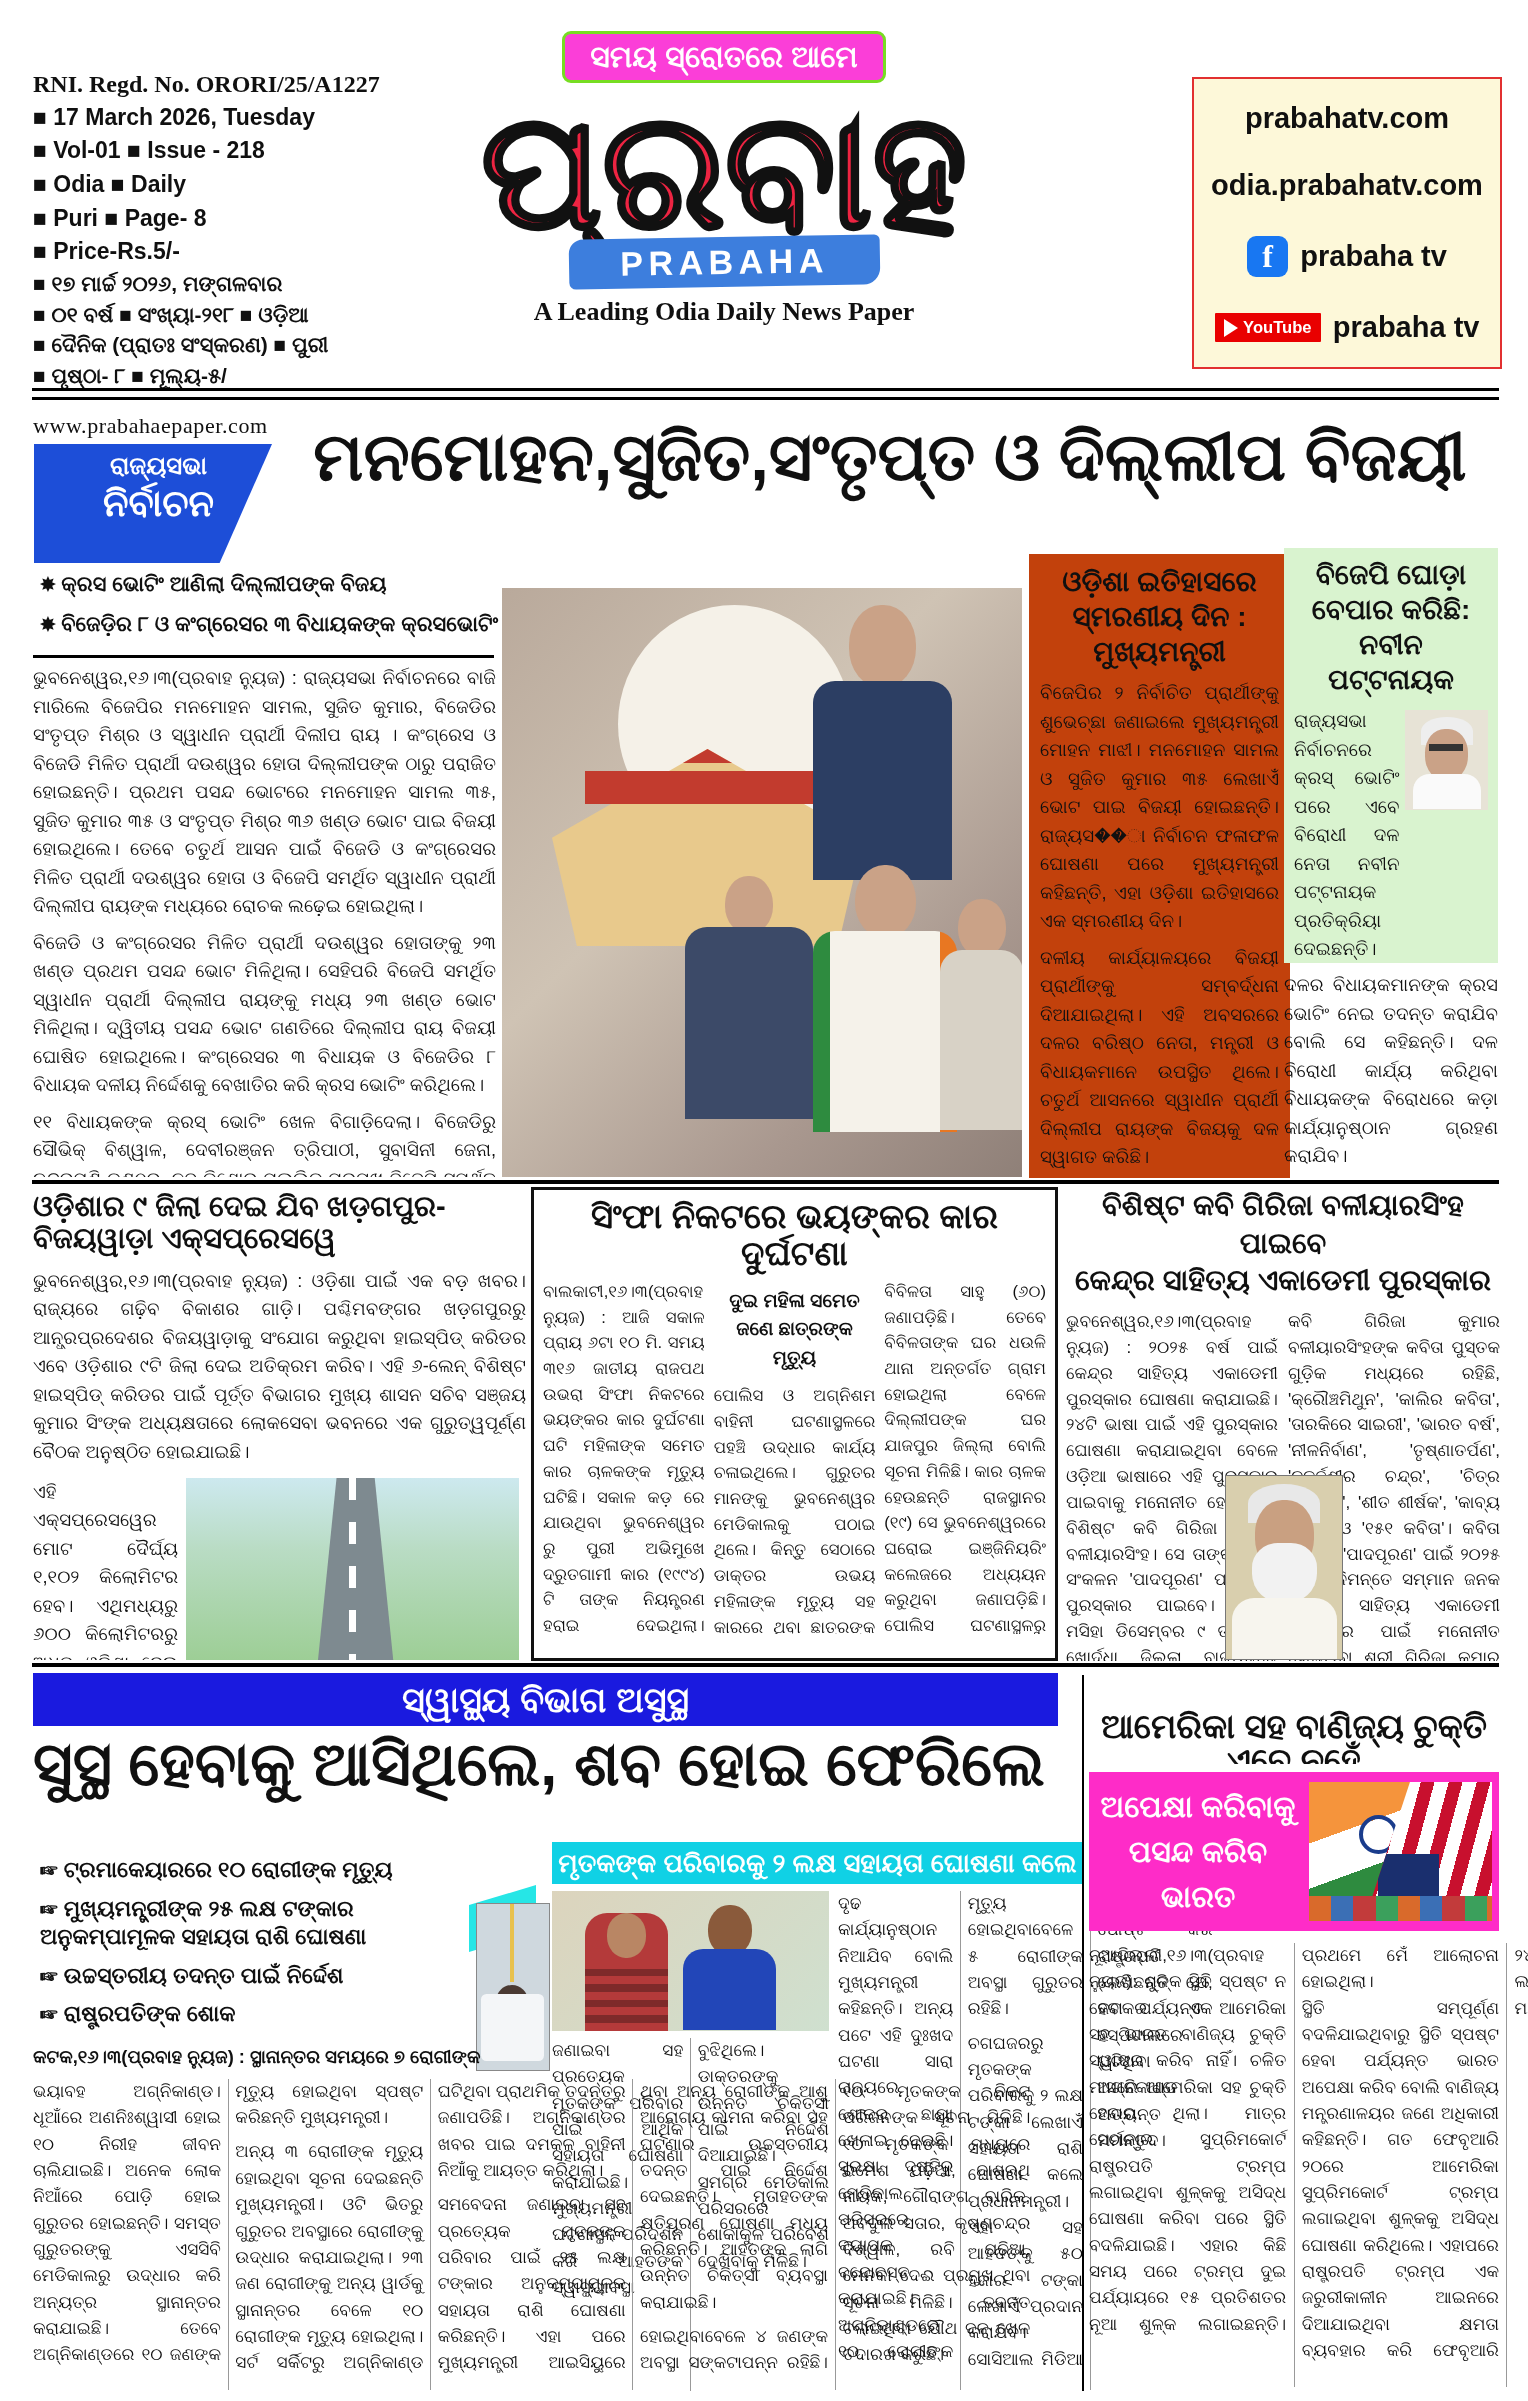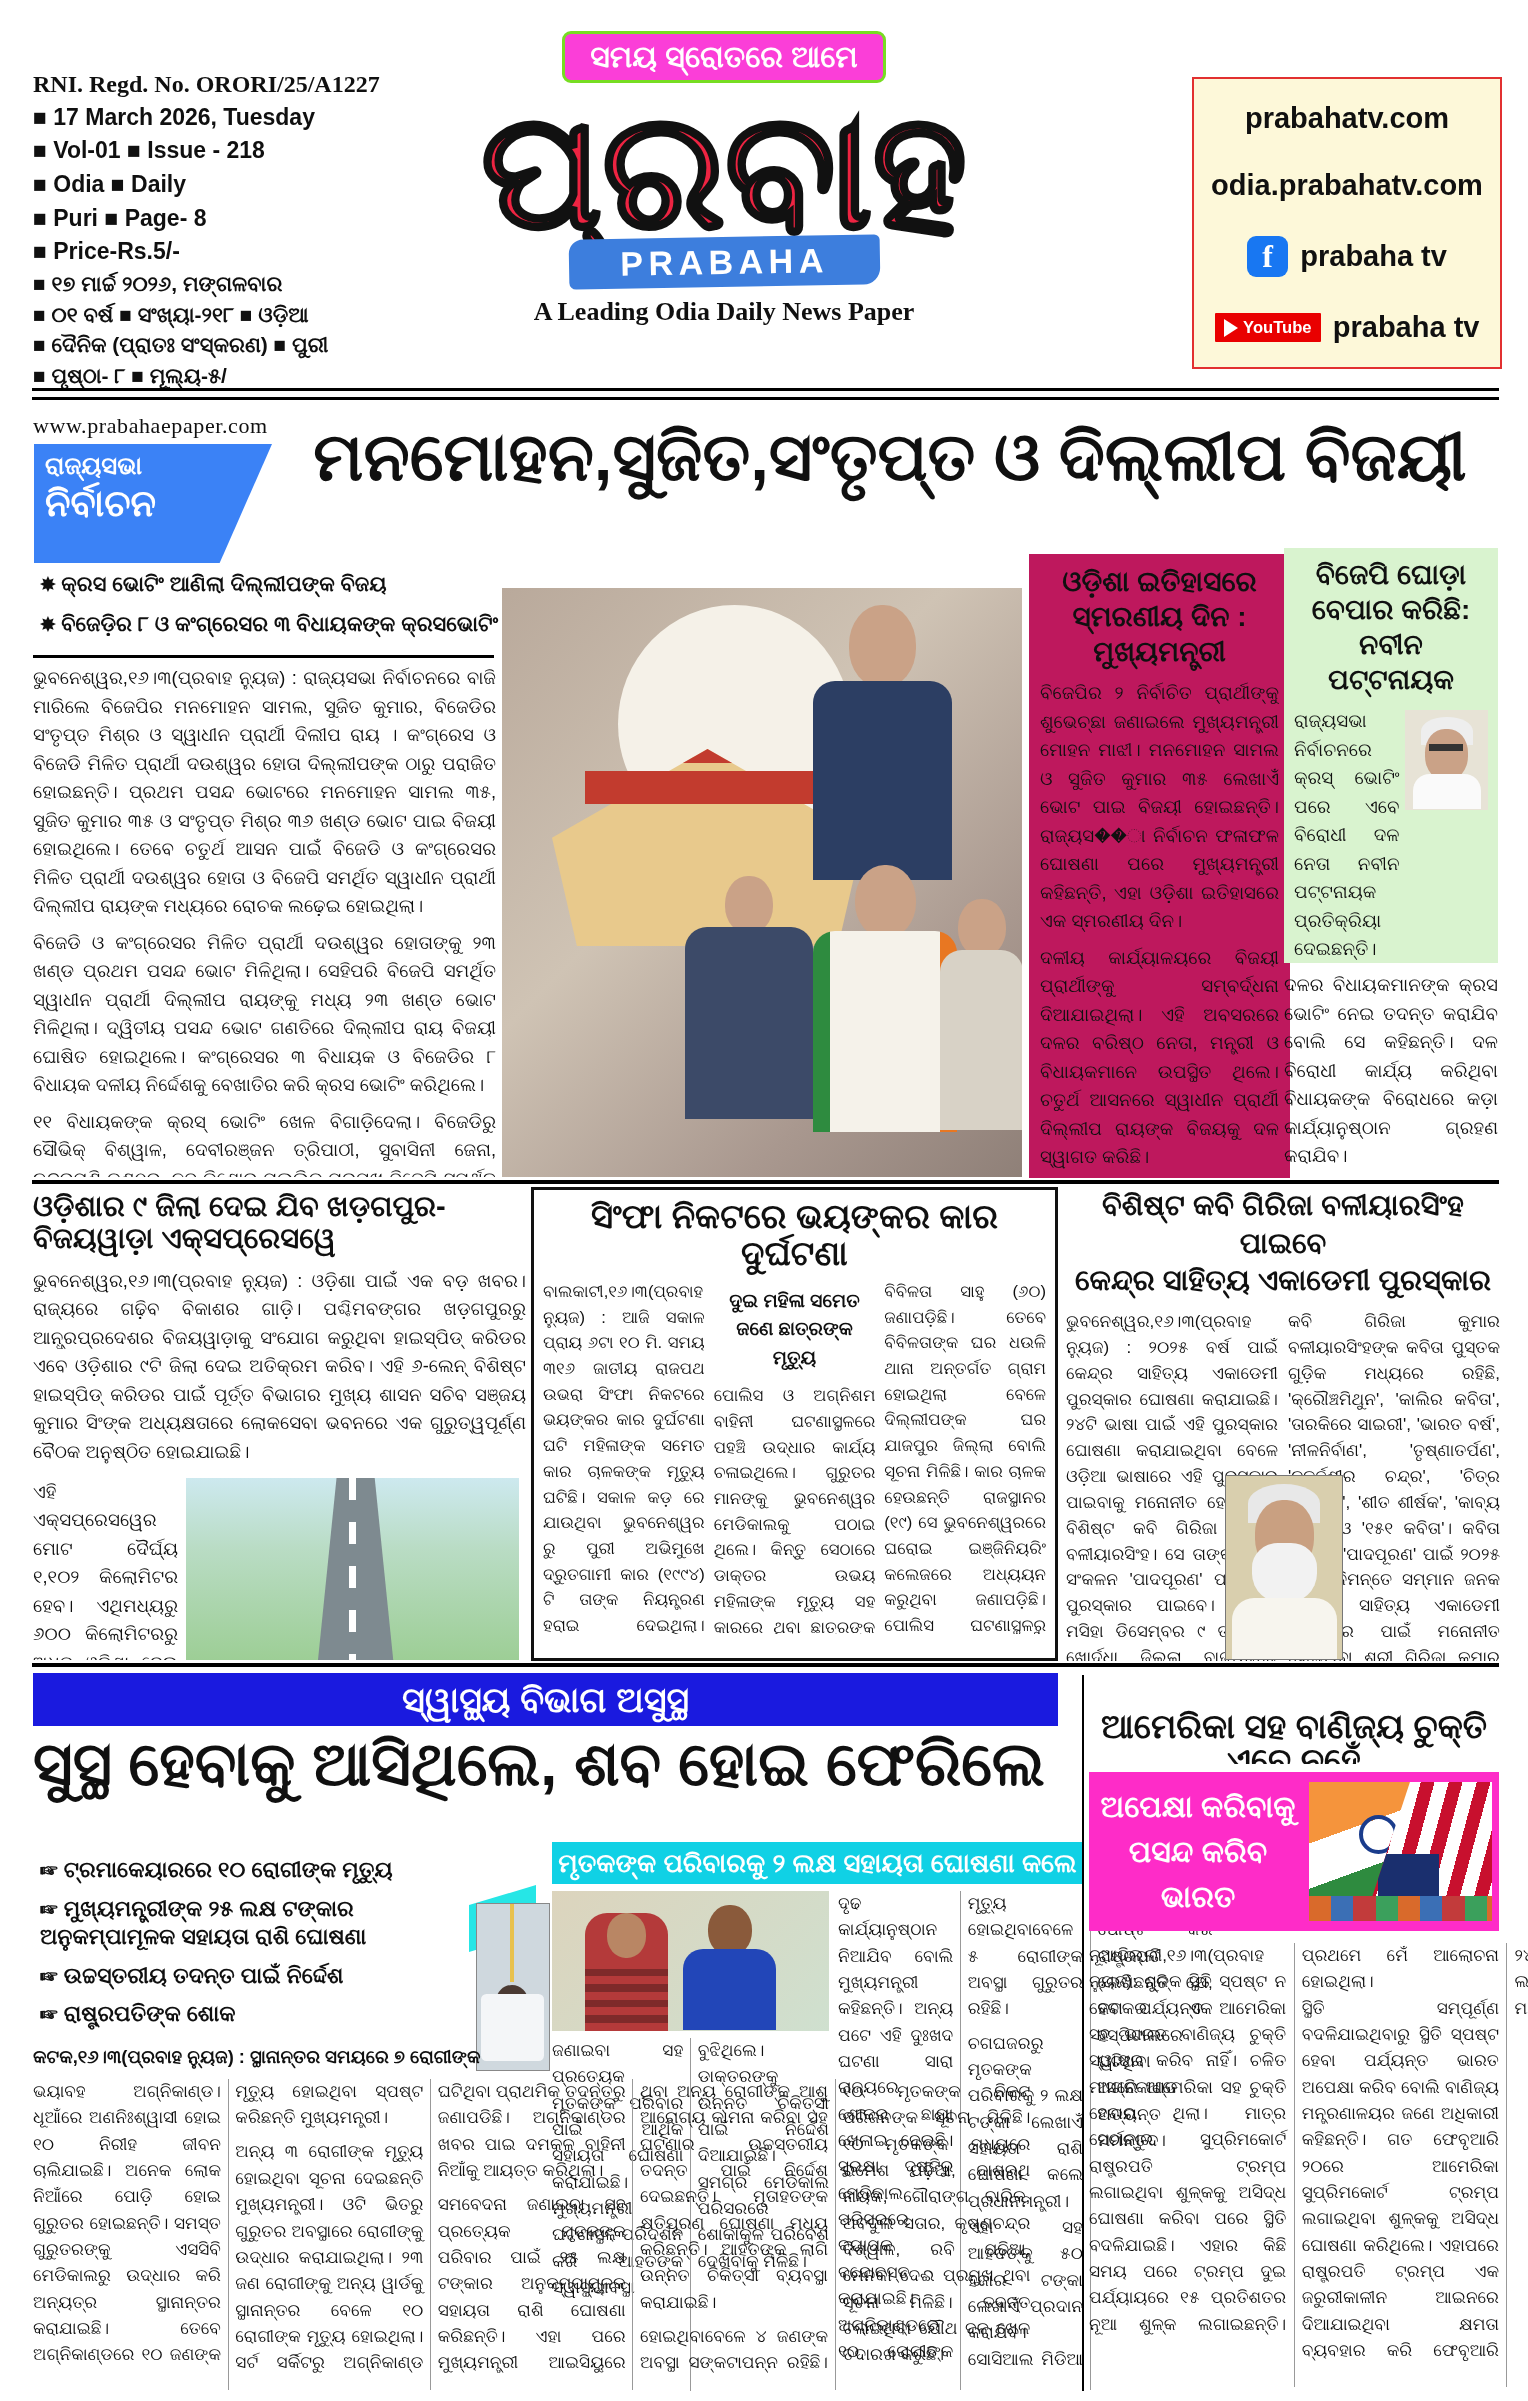--- a/index.html
+++ b/index.html
@@ -30,22 +30,22 @@
   .social-row{display:flex;align-items:center;gap:12.2px;font-size:29px;font-weight:700;}
   .fb-icon{display:inline-block;width:41px;height:41px;background:#1877f2;color:#fff;border-radius:9px;
            font-weight:800;font-size:32px;text-align:center;line-height:41px;font-family:"Liberation Serif",serif;}
   .yt-icon{display:inline-flex;align-items:center;gap:5.5px;background:#e90000;color:#fff;border-radius:1px;
            padding:4.4px 9px;font-size:16.6px;font-weight:800;}
   .yt-play{width:0;height:0;border-left:14.4px solid #fff;border-top:9px solid transparent;border-bottom:9px solid transparent;display:inline-block;}
   .rule-double{position:absolute;left:32px;top:388px;width:1467px;height:5.5px;
                border-top:3.9px solid #000;border-bottom:3.3px solid #000;}
 
   
-  .badge{position:absolute;left:34px;top:444px;width:238px;height:119px;background:#3b82f6;color:#fff;
-         clip-path:polygon(0 0,100% 0,78% 100%,0 100%);padding:7.8px 0 0 11px;box-sizing:border-box;}
+  .badge{position:absolute;left:34px;top:444px;width:238px;height:119px;background:#1d4ed8;color:#fff;
+         clip-path:polygon(0 0,100% 0,78% 100%,0 100%);padding:7.8px 0 0 11px;box-sizing:border-box;text-align:center;}
   .badge .b1{font-size:24.4px;font-weight:700;}
   .badge .b2{font-size:37px;font-weight:800;margin-top:3.3px;}
   .lead-headline{position:absolute;left:280px;top:423px;width:1220px;height:136px;overflow:hidden;
                  font-size:67px;font-weight:800;line-height:1.02;text-align:center;}
   .lead-bullets{position:absolute;left:40px;top:556px;width:470px;height:95px;overflow:hidden;}
   .lead-bullets p{font-size:21px;font-weight:700;margin:16px 0 5px 0;}
   .lead-bullets p::before{content:"✸\00a0 ";font-size:19px;}
   .lead-rule{position:absolute;left:33px;top:655px;width:461px;height:2.8px;background:#000;}
   .body-text{font-size:18.3px;line-height:1.56;text-align:justify;overflow:hidden;}
   .lead-col1{position:absolute;left:33px;top:664px;width:463px;height:513px;}
@@ -63,21 +63,21 @@
   .pol1 .head{width:67px;height:83px;}
   .pol1 .torso{background:#2c3e63;}
   .pol2{left:183px;top:288px;width:128px;height:299px;}
   .pol2 .torso{background:#3c4a68;}
   .pol3{left:311px;top:277px;width:144px;height:313px;}
   .pol3 .head{width:61px;height:73px;}
   .pol3 .torso{background:linear-gradient(90deg,#2e8b3f 12%,#f5f2ea 12% 88%,#e87722 88%);}
   .pol4{left:438px;top:311px;width:83px;height:280px;}
   .pol4 .torso{background:#d8d2c6;}
 
-  .pink-box{position:absolute;left:1029px;top:554px;width:261px;height:624px;background:#be185d;
+  .pink-box{position:absolute;left:1029px;top:554px;width:261px;height:624px;background:#c2410c;
             padding:10px 11px;box-sizing:border-box;overflow:hidden;}
   .box-title{font-size:28px;font-weight:800;text-align:center;line-height:1.25;margin-bottom:10px;}
   .green-box{position:absolute;left:1284px;top:548px;width:214px;height:415px;background:#d9f3cf;
              padding:9px 10px;box-sizing:border-box;overflow:hidden;}
   .naveen{float:right;width:83px;height:100px;margin:3.3px 0 4.4px 5.5px;background:#e7e3d6;position:relative;overflow:hidden;}
   .naveen .hair{position:absolute;left:15.5px;top:6.7px;width:52px;height:28px;background:#eee;border-radius:50% 50% 0 0;}
   .naveen .face{position:absolute;left:20px;top:19px;width:43px;height:51px;background:#caa287;border-radius:46%;}
   .naveen .glasses{position:absolute;left:24.4px;top:34px;width:34px;height:6.7px;background:#333;}
   .naveen .kurta{position:absolute;left:7.8px;top:64px;width:68px;height:35px;background:#fafafa;border-radius:16.6px 16.6px 0 0;}
   .green-more{position:absolute;left:1284px;top:971px;width:214px;height:206px;}

